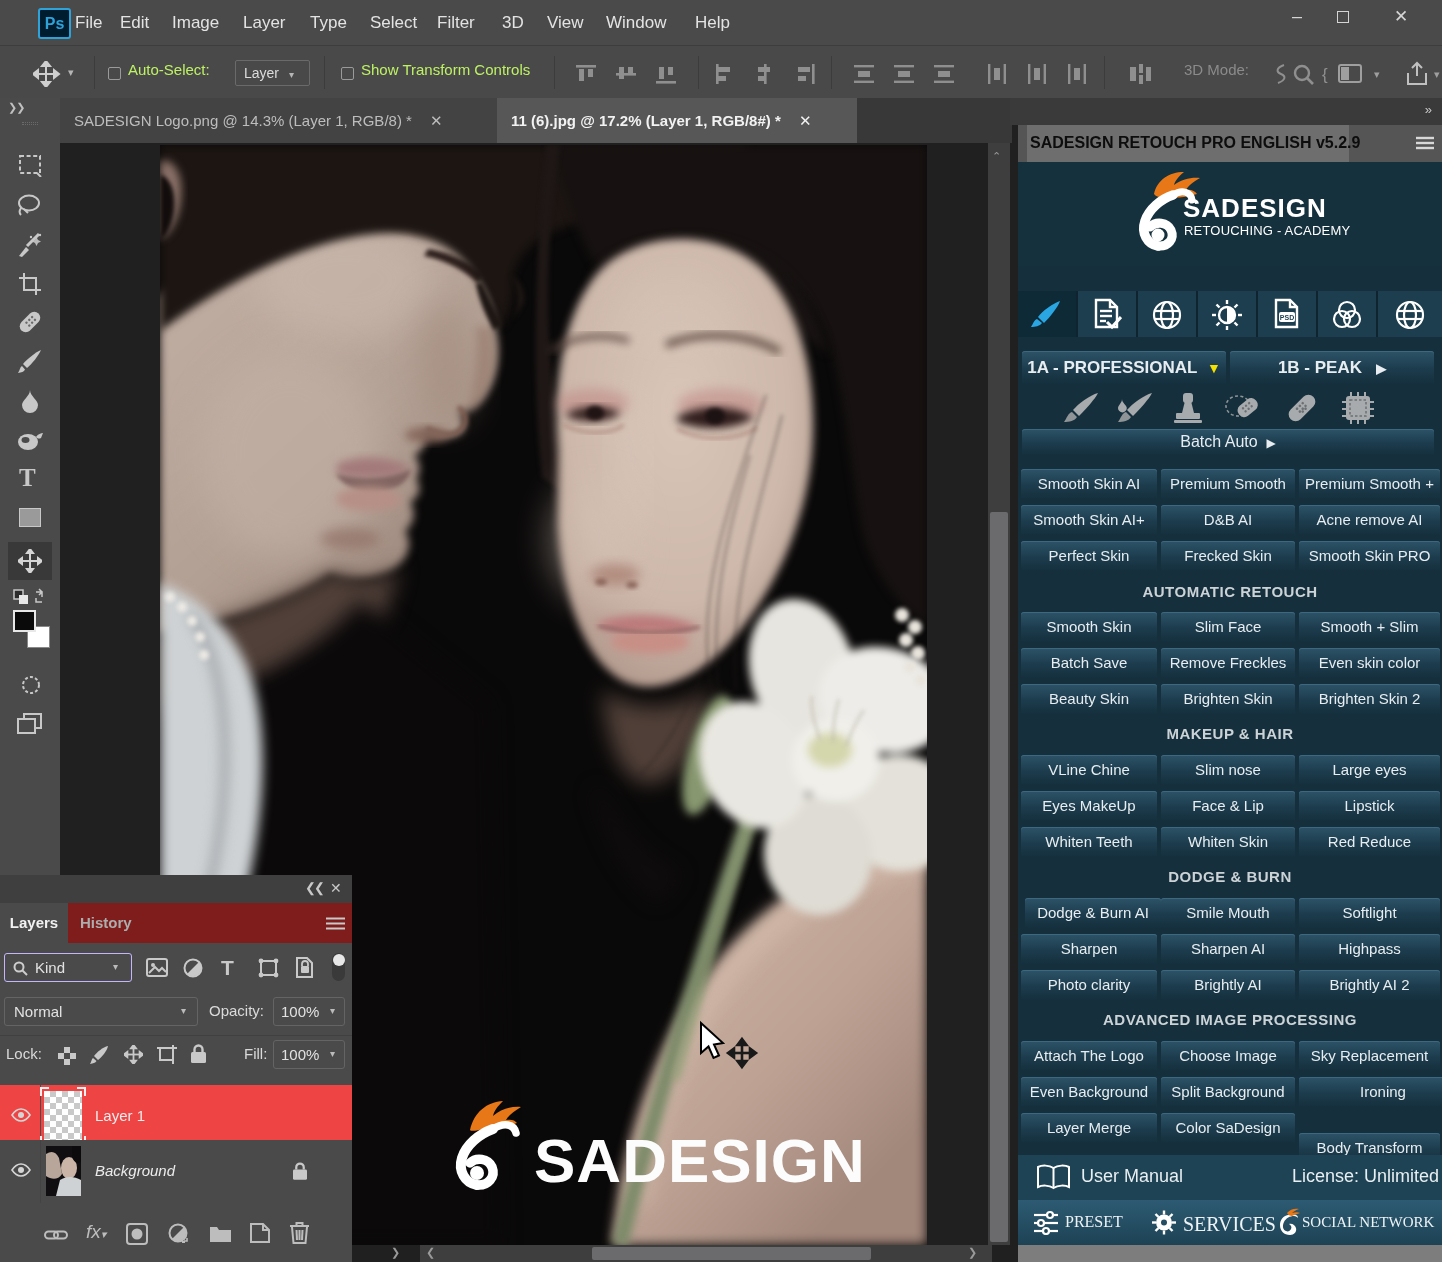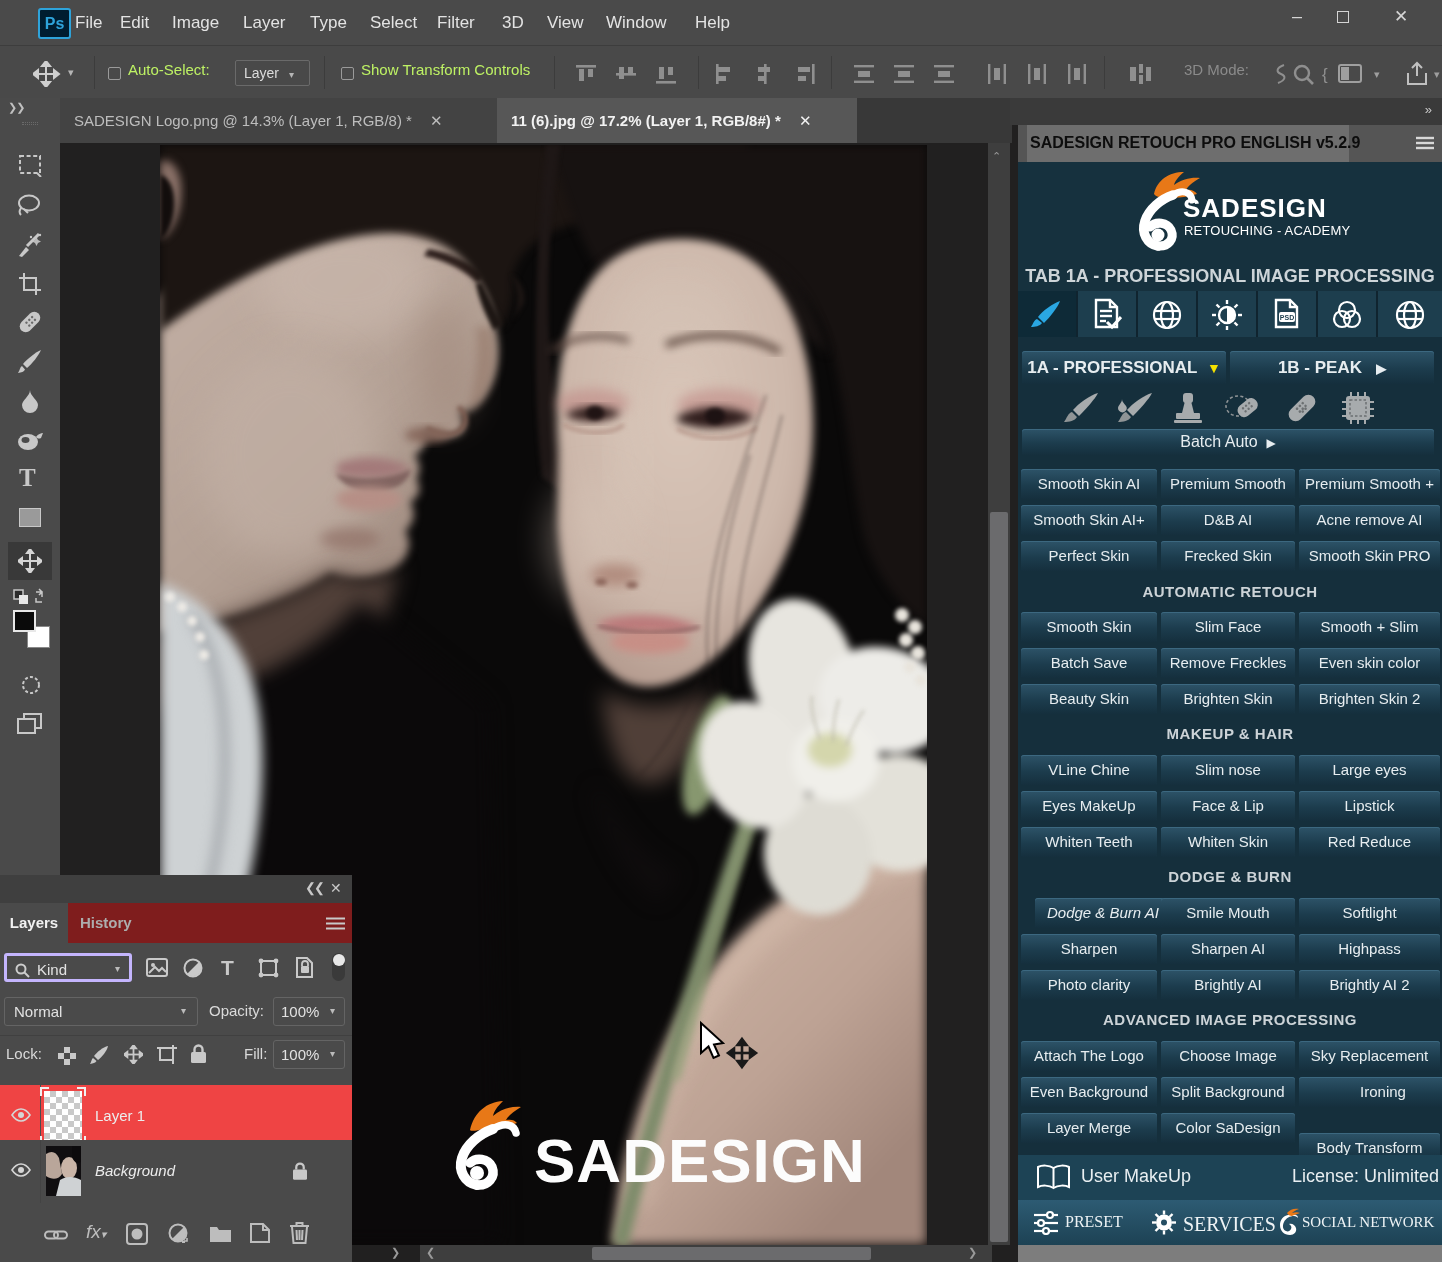--- a/index.html
+++ b/index.html
@@ -480,21 +480,21 @@
     <svg class="abs" style="left:326px;top:14px;" width="19" height="13" viewBox="0 0 19 13">
         <g stroke="#c9c9c9" stroke-width="2">
           <line x1="0" y1="1.5" x2="19" y2="1.5"></line>
           <line x1="0" y1="6.5" x2="19" y2="6.5"></line>
           <line x1="0" y1="11.5" x2="19" y2="11.5"></line>
         </g>
       </svg>
   </div>
   <div class="abs" style="left:0;top:68px;width:352px;height:319px;background:#4a4a4a;"></div>
 
-  <div class="abs" style="left:4px;top:78px;width:128px;height:29px;border:3px solid #c4b5fd;border-radius:3px;padding-left:12px;">
+  <div class="abs" style="left:4px;top:78px;width:128px;height:29px;border:1px solid #c4b5fd;border-radius:3px;padding-left:12px;">
     <svg class="abs" style="left:8px;top:7px;" width="15" height="15" viewBox="0 0 15 15">
         <circle cx="6" cy="6" r="4.5" fill="none" stroke="#cdcdcd" stroke-width="2"></circle>
         <line x1="9.5" y1="9.5" x2="14" y2="14" stroke="#cdcdcd" stroke-width="2"></line>
       </svg>
     <span class="abs" style="left:30px;top:5px;color:#e2e2e2;font-size:15px;">Kind</span>
     <span class="abs" style="left:108px;top:7px;color:#bbb;font-size:10px;">▾</span>
   </div>
   <svg class="abs" style="left:146px;top:83px;" width="22" height="19" viewBox="0 0 22 19">
       <rect x="1" y="1" width="20" height="17" rx="2" fill="none" stroke="#c9c9c9" stroke-width="2"></rect>
       <circle cx="7" cy="7" r="2" fill="#c9c9c9"></circle>
@@ -672,21 +672,20 @@
       <g fill="none" stroke="#ffffff" stroke-linecap="round">
         <path d="M52 30 C40 34 28 44 24 56 C20 68 26 79 37 81" stroke-width="9.5"></path>
         <path d="M37 81 C47 82 54 74 50 65 C46 57 35 56 29 62" stroke-width="9"></path>
         <path d="M52 30 C61 24 70 27 71 35" stroke-width="7"></path>
       </g>
       <circle cx="37" cy="70" r="6.5" fill="#ffffff"></circle>
       <text x="62" y="52" font-family="Liberation Sans, sans-serif" font-size="26" font-weight="bold" fill="#ffffff" letter-spacing="1">SADESIGN</text>
       <text x="63" y="70" font-family="Liberation Sans, sans-serif" font-size="13" fill="#ffffff" letter-spacing="0.2">RETOUCHING - ACADEMY</text>
     </svg>
   </div>
-  <div class="abs" style="left:0;top:141px;width:424px;height:25px;background:#16313e;text-align:center;color:#cdd4d8;font-size:18px;font-weight:bold;">TAB 1A - PROFESSIONAL IMAGE PROCESSING</div>
 
   <div id="icontabs" class="abs" style="left:0;top:166px;width:424px;height:46px;background:#10242f;">
     <div class="abs" style="left:0;top:0;width:58px;height:46px;background:#0e2a37;">
       <svg class="abs" style="left:12px;top:8px;" width="34" height="30" viewBox="0 0 34 30">
           <path fill="#2aa7e2" d="M30 2 C24 4 12 12 8 18 L14 24 C20 18 28 8 30 2 Z M7 20 C4 21 3 25 1 28 C5 28 10 27 12 24 Z"></path>
         </svg>
     </div>
     <div class="abs" style="left:60px;top:0;width:58px;height:46px;background:#1d3e4e;">
       <svg class="abs" style="left:14px;top:7px;" width="30" height="32" viewBox="0 0 30 32">
           <g fill="none" stroke="#fff" stroke-width="2.4">
@@ -851,21 +850,21 @@
 <div class="btn" style="left:3px;top:630px;width:136px;height:30px;line-height:30px;">VLine Chine</div>
 <div class="btn" style="left:143px;top:630px;width:134px;height:30px;line-height:30px;">Slim nose</div>
 <div class="btn" style="left:281px;top:630px;width:141px;height:30px;line-height:30px;">Large eyes</div>
 <div class="btn" style="left:3px;top:666px;width:136px;height:30px;line-height:30px;">Eyes MakeUp</div>
 <div class="btn" style="left:143px;top:666px;width:134px;height:30px;line-height:30px;">Face &amp; Lip</div>
 <div class="btn" style="left:281px;top:666px;width:141px;height:30px;line-height:30px;">Lipstick</div>
 <div class="btn" style="left:3px;top:702px;width:136px;height:30px;line-height:30px;">Whiten Teeth</div>
 <div class="btn" style="left:143px;top:702px;width:134px;height:30px;line-height:30px;">Whiten Skin</div>
 <div class="btn" style="left:281px;top:702px;width:141px;height:30px;line-height:30px;">Red Reduce</div>
 <div class="sech" style="top:743px;">DODGE &amp; BURN</div>
-<div class="btn" style="left:17px;top:773px;width:136px;height:30px;line-height:30px;font-style:italic;">Dodge &amp; Burn AI</div>
+<div class="btn" style="left:7px;top:773px;width:136px;height:30px;line-height:30px;">Dodge &amp; Burn AI</div>
 <div class="btn" style="left:143px;top:773px;width:134px;height:30px;line-height:30px;">Smile Mouth</div>
 <div class="btn" style="left:281px;top:773px;width:141px;height:30px;line-height:30px;">Softlight</div>
 <div class="btn" style="left:3px;top:809px;width:136px;height:30px;line-height:30px;">Sharpen</div>
 <div class="btn" style="left:143px;top:809px;width:134px;height:30px;line-height:30px;">Sharpen AI</div>
 <div class="btn" style="left:281px;top:809px;width:141px;height:30px;line-height:30px;">Highpass</div>
 <div class="btn" style="left:3px;top:845px;width:136px;height:30px;line-height:30px;">Photo clarity</div>
 <div class="btn" style="left:143px;top:845px;width:134px;height:30px;line-height:30px;">Brightly AI</div>
 <div class="btn" style="left:281px;top:845px;width:141px;height:30px;line-height:30px;">Brightly AI 2</div>
 <div class="sech" style="top:886px;">ADVANCED IMAGE PROCESSING</div>
 <div class="btn" style="left:3px;top:916px;width:136px;height:30px;line-height:30px;">Attach The Logo</div>
@@ -878,21 +877,21 @@
 <div class="btn" style="left:143px;top:988px;width:134px;height:30px;line-height:30px;">Color SaDesign</div>
 <div class="btn" style="left:281px;top:988px;width:141px;height:30px;line-height:30px;margin-top:20px;">Body Transform</div>
 
   <div class="abs" style="left:0;top:1030px;width:424px;height:45px;background:#1d4355;">
     <svg class="abs" style="left:18px;top:9px;" width="35" height="27" viewBox="0 0 35 27">
         <g fill="none" stroke="#ffffff" stroke-width="2">
           <path d="M17.5 4 C13 1 6 1 2 3 L2 23 C6 21 13 21 17.5 24 C22 21 29 21 33 23 L33 3 C29 1 22 1 17.5 4 Z"></path>
           <line x1="17.5" y1="4" x2="17.5" y2="24"></line>
         </g>
       </svg>
-    <div class="abs" style="left:63px;top:11px;color:#e8eef1;font-size:18px;">User MakeUp</div>
+    <div class="abs" style="left:63px;top:11px;color:#e8eef1;font-size:18px;">User Manual</div>
     <div class="abs" style="left:274px;top:11px;color:#e8eef1;font-size:18px;">License: Unlimited</div>
   </div>
 
   <div class="abs" style="left:0;top:1075px;width:424px;height:45px;background:linear-gradient(180deg,#2d5b73,#1d4254);">
     <svg class="abs" style="left:15px;top:10px;" width="26" height="25" viewBox="0 0 26 25">
         <g stroke="#ffffff" stroke-width="2.2" fill="#1d4254">
           <line x1="1" y1="5" x2="25" y2="5"></line>
           <line x1="1" y1="13" x2="25" y2="13"></line>
           <line x1="1" y1="21" x2="25" y2="21"></line>
           <circle cx="17" cy="5" r="3"></circle>

